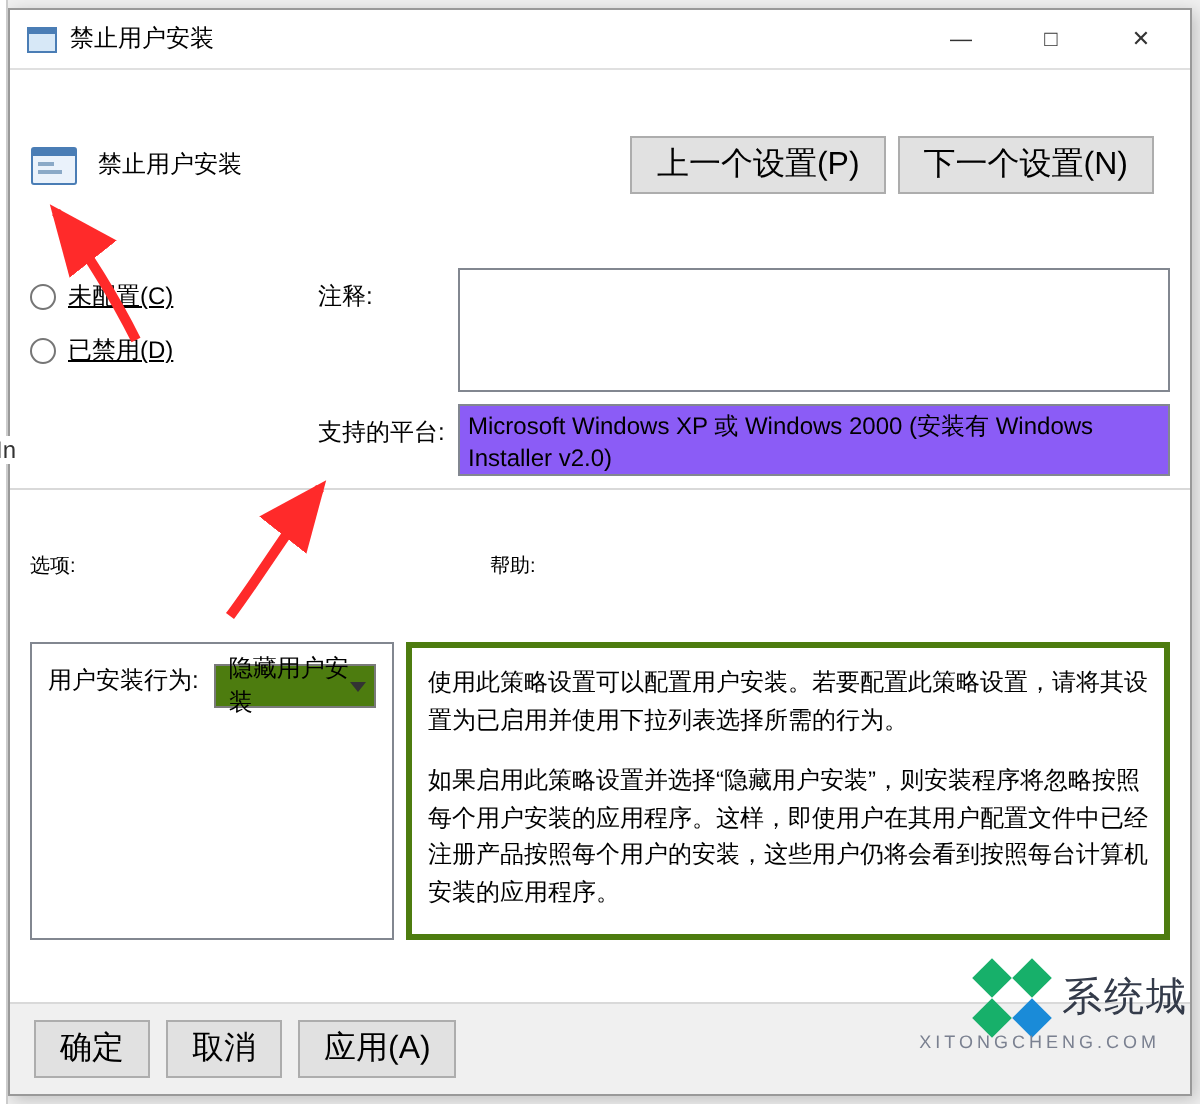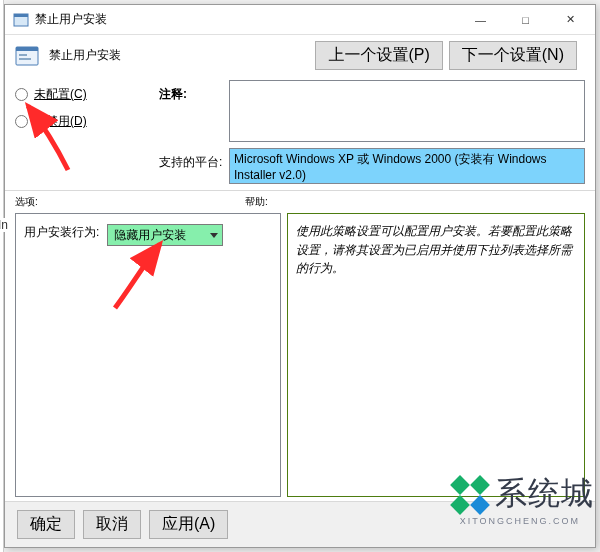--- a/index.html
+++ b/index.html
@@ -15,20 +15,21 @@
   }
   .window {
     position: absolute;
     left: 4px; top: 4px;
     width: 592px; height: 544px;
     background: #fff;
     border: 1px solid #999;
     box-shadow: 2px 2px 8px rgba(0,0,0,0.2);
     display: flex;
     flex-direction: column;
+    gap: 27px;
   }
   .titlebar {
     height: 30px;
     display: flex;
     align-items: center;
     border-bottom: 1px solid #e0e0e0;
     padding: 0 2px 0 8px;
     background: #fff;
   }
   .titlebar .app-icon {
@@ -96,76 +97,75 @@
     resize: none;
     font-family: inherit;
     font-size: 12px;
     padding: 2px 4px;
     overflow-y: scroll;
   }
   .platform-box {
     grid-column: 3; grid-row: 2;
     height: 36px;
     border: 1px solid #828790;
-    background: #7dd3fc;
+    background: #8b5cf6;
     padding: 2px 4px;
     font-size: 12px;
     overflow-y: scroll;
   }
   .labels-row {
     display: flex;
     padding: 4px 10px 2px 10px;
     font-size: 10px;
   }
   .labels-row .lbl-left { width: 230px; }
   .mid {
     flex: 1;
     display: flex;
     padding: 2px 10px 4px 10px;
     gap: 6px;
     min-height: 0;
   }
   .opts-panel {
-    width: 266px;
+    width: 182px;
     border: 1px solid #828790;
     background: #fff;
     padding: 10px 8px;
     display: flex;
     gap: 8px;
     align-items: flex-start;
     position: relative;
   }
   .opts-panel label { font-size: 12px; white-space: nowrap; }
   .combo {
     border: 1px solid #7a7a7a;
-    background: #86efac;
+    background: #4d7c0f;
     display: flex;
     align-items: center;
     height: 22px;
     width: 116px;
     padding: 0 4px 0 6px;
     font-size: 12px;
     position: relative;
   }
   .combo .caret {
     margin-left: auto;
     width: 0; height: 0;
     border-left: 4px solid transparent;
     border-right: 4px solid transparent;
     border-top: 5px solid #333;
   }
   .help-panel {
     flex: 1;
-    border: 1px solid #4d7c0f;
+    border: 3px solid #4d7c0f;
     background: #fff;
     padding: 8px 8px;
     font-size: 12px;
     line-height: 1.55;
     overflow-y: scroll;
-    font-style: italic;
   }
   .help-panel p { margin-bottom: 12px; }
   .footer {
     display: flex;
     justify-content: flex-start;
     gap: 8px;
     padding: 8px 12px;
     border-top: 1px solid #d9d9d9;
     background: #f0f0f0;
   }
@@ -192,21 +192,21 @@
     gap: 4px;
     transform: translateY(2px);
   }
   .wm-d {
     width: 14px; height: 14px;
     background: #17b06a;
     transform: rotate(45deg);
   }
   .wm-d.blue { background: #1a8bd8; }
   .wm-text {
-    font-size: 32px;
+    font-size: 20px;
     color: #343b4a;
     letter-spacing: 1px;
   }
   .wm-sub {
     position: absolute;
     right: 20px; bottom: 26px;
     font-size: 9px;
     color: #7a8090;
     letter-spacing: 2px;
     z-index: 60;
@@ -270,21 +270,21 @@
     <div class="radios">
       <label class="radio">
         <input type="radio" name="state" style="">
         <span>未配置(C)</span>
       </label>
       <label class="radio">
         <input type="radio" name="state" style="">
         <span>已禁用(D)</span>
       </label>
     </div>
-    <div class="label-cell" style="grid-column:2; grid-row:1;font-weight:bold;">注释:</div>
+    <div class="label-cell" style="grid-column:2; grid-row:1;">注释:</div>
     <textarea class="comment-box" style=""></textarea>
     <div class="label-cell" style="grid-column:2; grid-row:2;">支持的平台:</div>
     <div class="platform-box">
       <span>Microsoft Windows XP 或 Windows 2000 (安装有 Windows Installer v2.0)</span>
     </div>
   </div>
 
   <div class="labels-row">
     <span class="lbl-left">选项:</span>
     <span>帮助:</span>
@@ -293,20 +293,21 @@
   <div class="mid">
     <div class="opts-panel">
       <label>用户安装行为:</label>
       <div class="combo">
         <span>隐藏用户安装</span>
         <span class="caret"></span>
       </div>
     </div>
     <div class="help-panel">
       <p>使用此策略设置可以配置用户安装。若要配置此策略设置，请将其设置为已启用并使用下拉列表选择所需的行为。</p>
+      <p>如果启用此策略设置并选择“隐藏用户安装”，则安装程序将忽略按照每个用户安装的应用程序。这样，即使用户在其用户配置文件中已经注册产品按照每个用户的安装，这些用户仍将会看到按照每台计算机安装的应用程序。</p>
     </div>
   </div>
 
   <div class="footer">
     <button class="btn">确定</button>
     <button class="btn">取消</button>
     <button class="btn">应用(A)</button>
   </div>
 </div>
 

